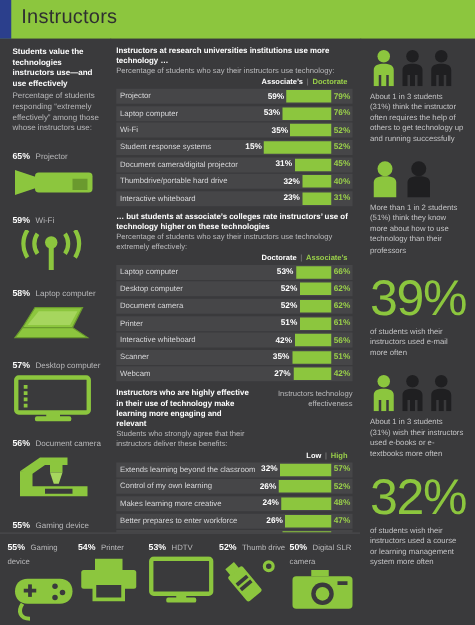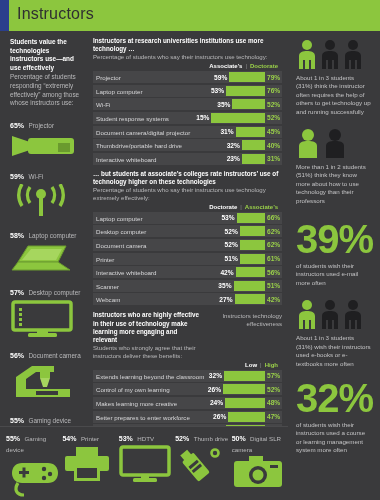--- a/index.html
+++ b/index.html
@@ -109,21 +109,21 @@
     position: absolute; left: 0; right: 0; top: 29px;
     font-size: 8px; font-weight: bold; color: #ffffff; text-align: center;
   }
   .thumb-cap { font-size: 5.8px; color: #b9b9bb; margin-top: 2px; }
 
   
   .r-note {
     font-size: 6.2px; line-height: 8.4px; color: #c4c4c6; margin-top: 5px;
   }
   .bignum {
-    font-size: 40px; line-height: 40px; font-weight: bold;
+    font-size: 40px; line-height: 40px; font-weight: normal;
     color: #8cc63e; letter-spacing: -1px;
   }
   .r-people { display: flex; gap: 3px; align-items: flex-end; }
 
   
   .bottom-strip {
     position: absolute; left: 0; top: 426px; width: 288px; height: 74px;
     background: #3a3a3c; border-top: 1px solid #4a4a4c;
     display: flex; align-items: flex-start; padding: 5px 2px 0 6px; gap: 2px;
   }

